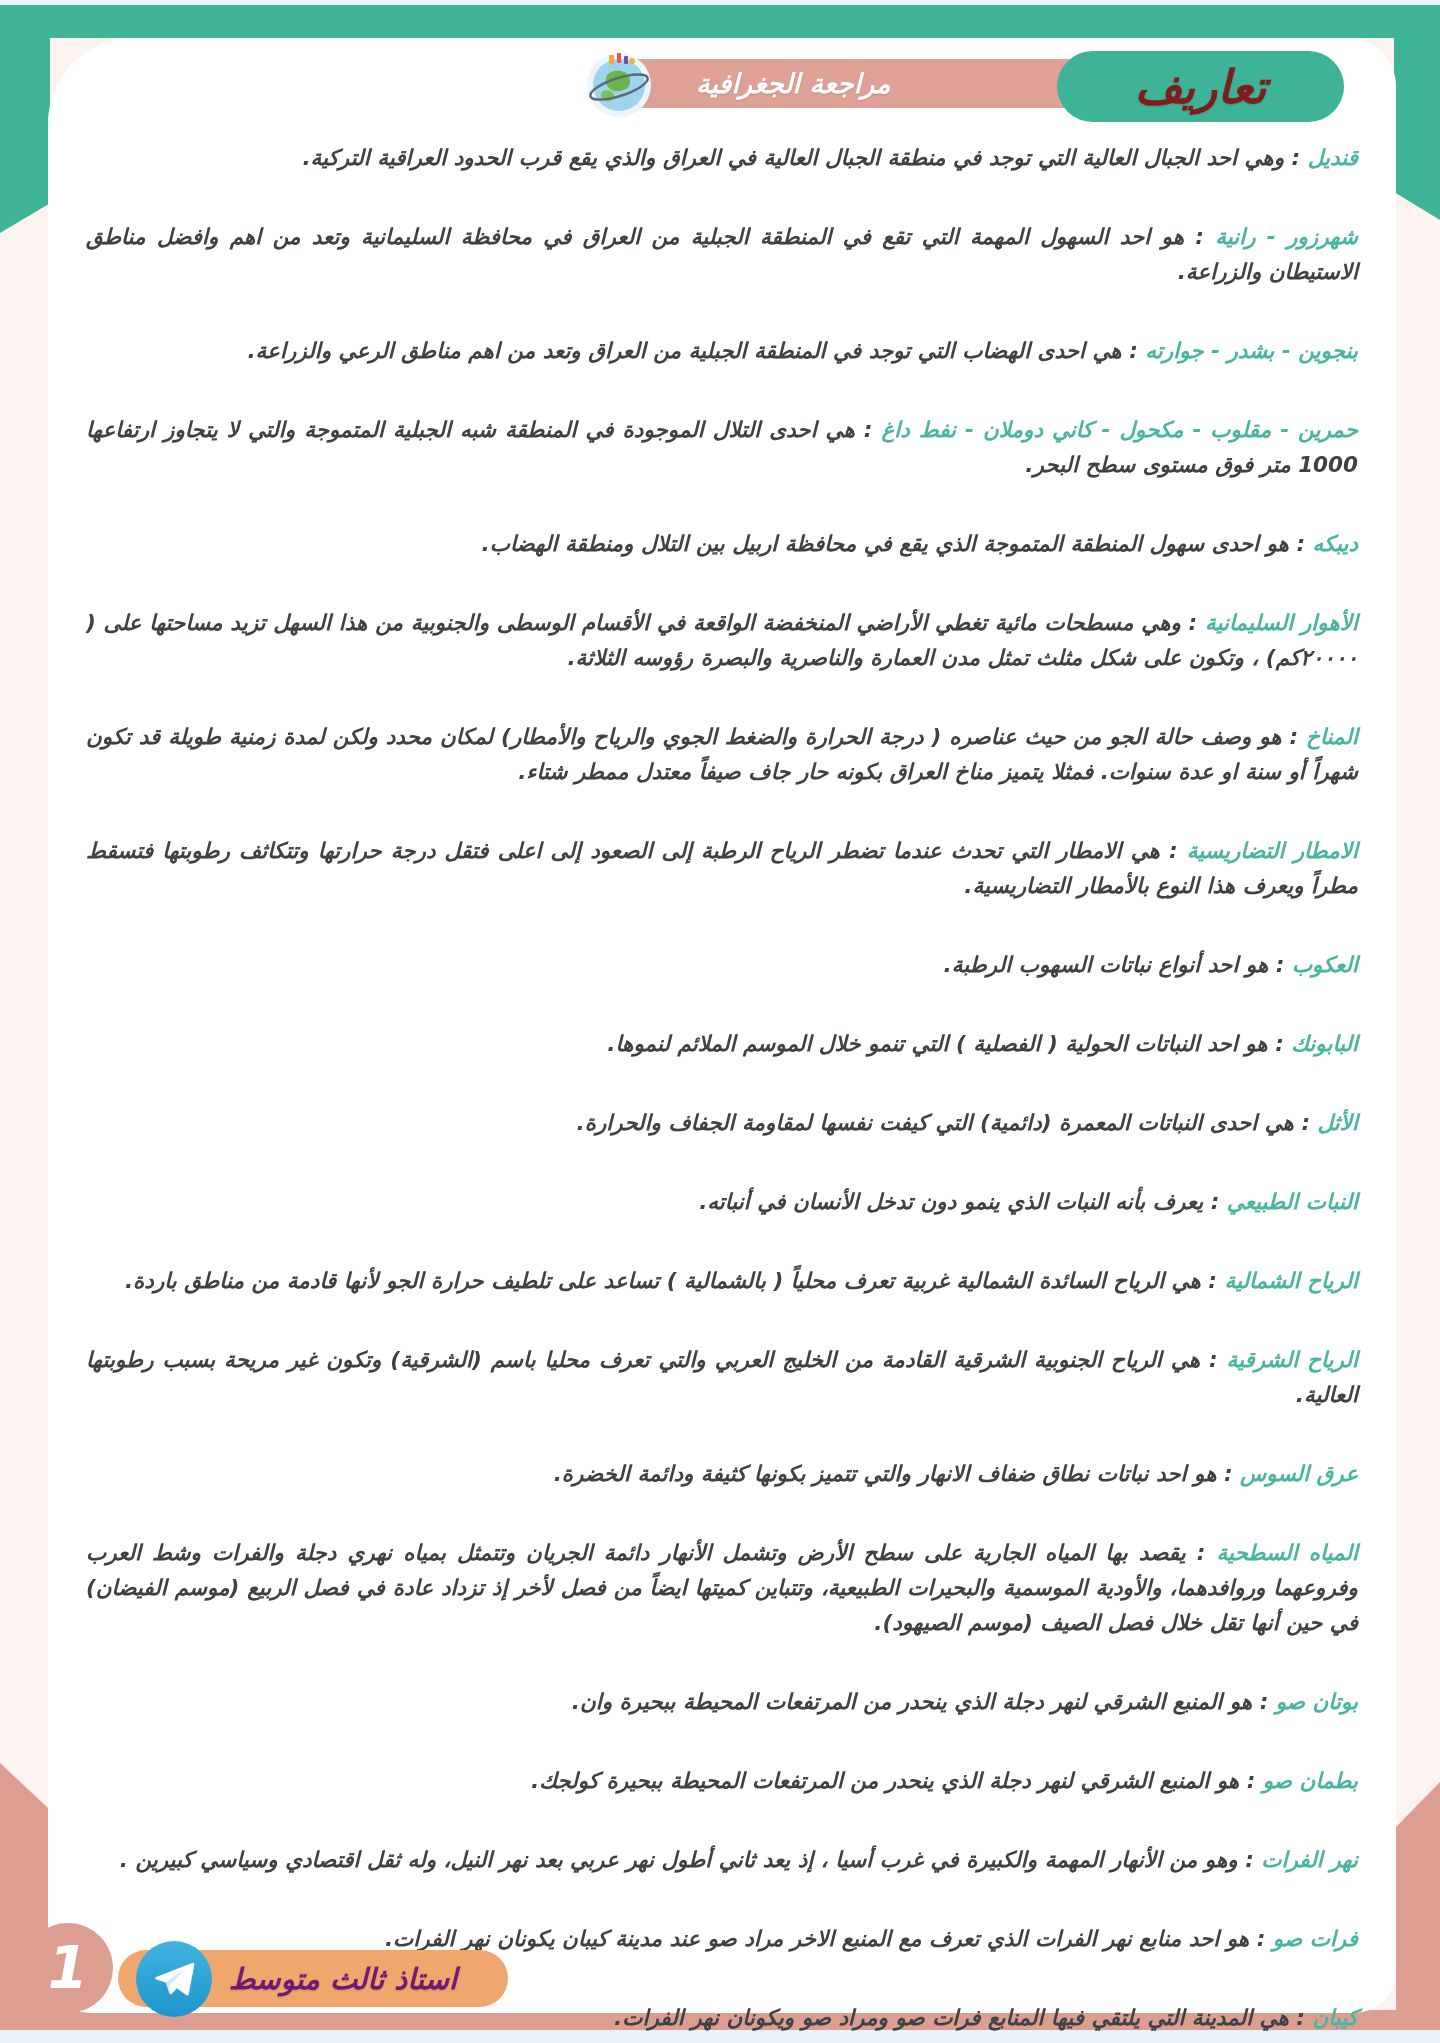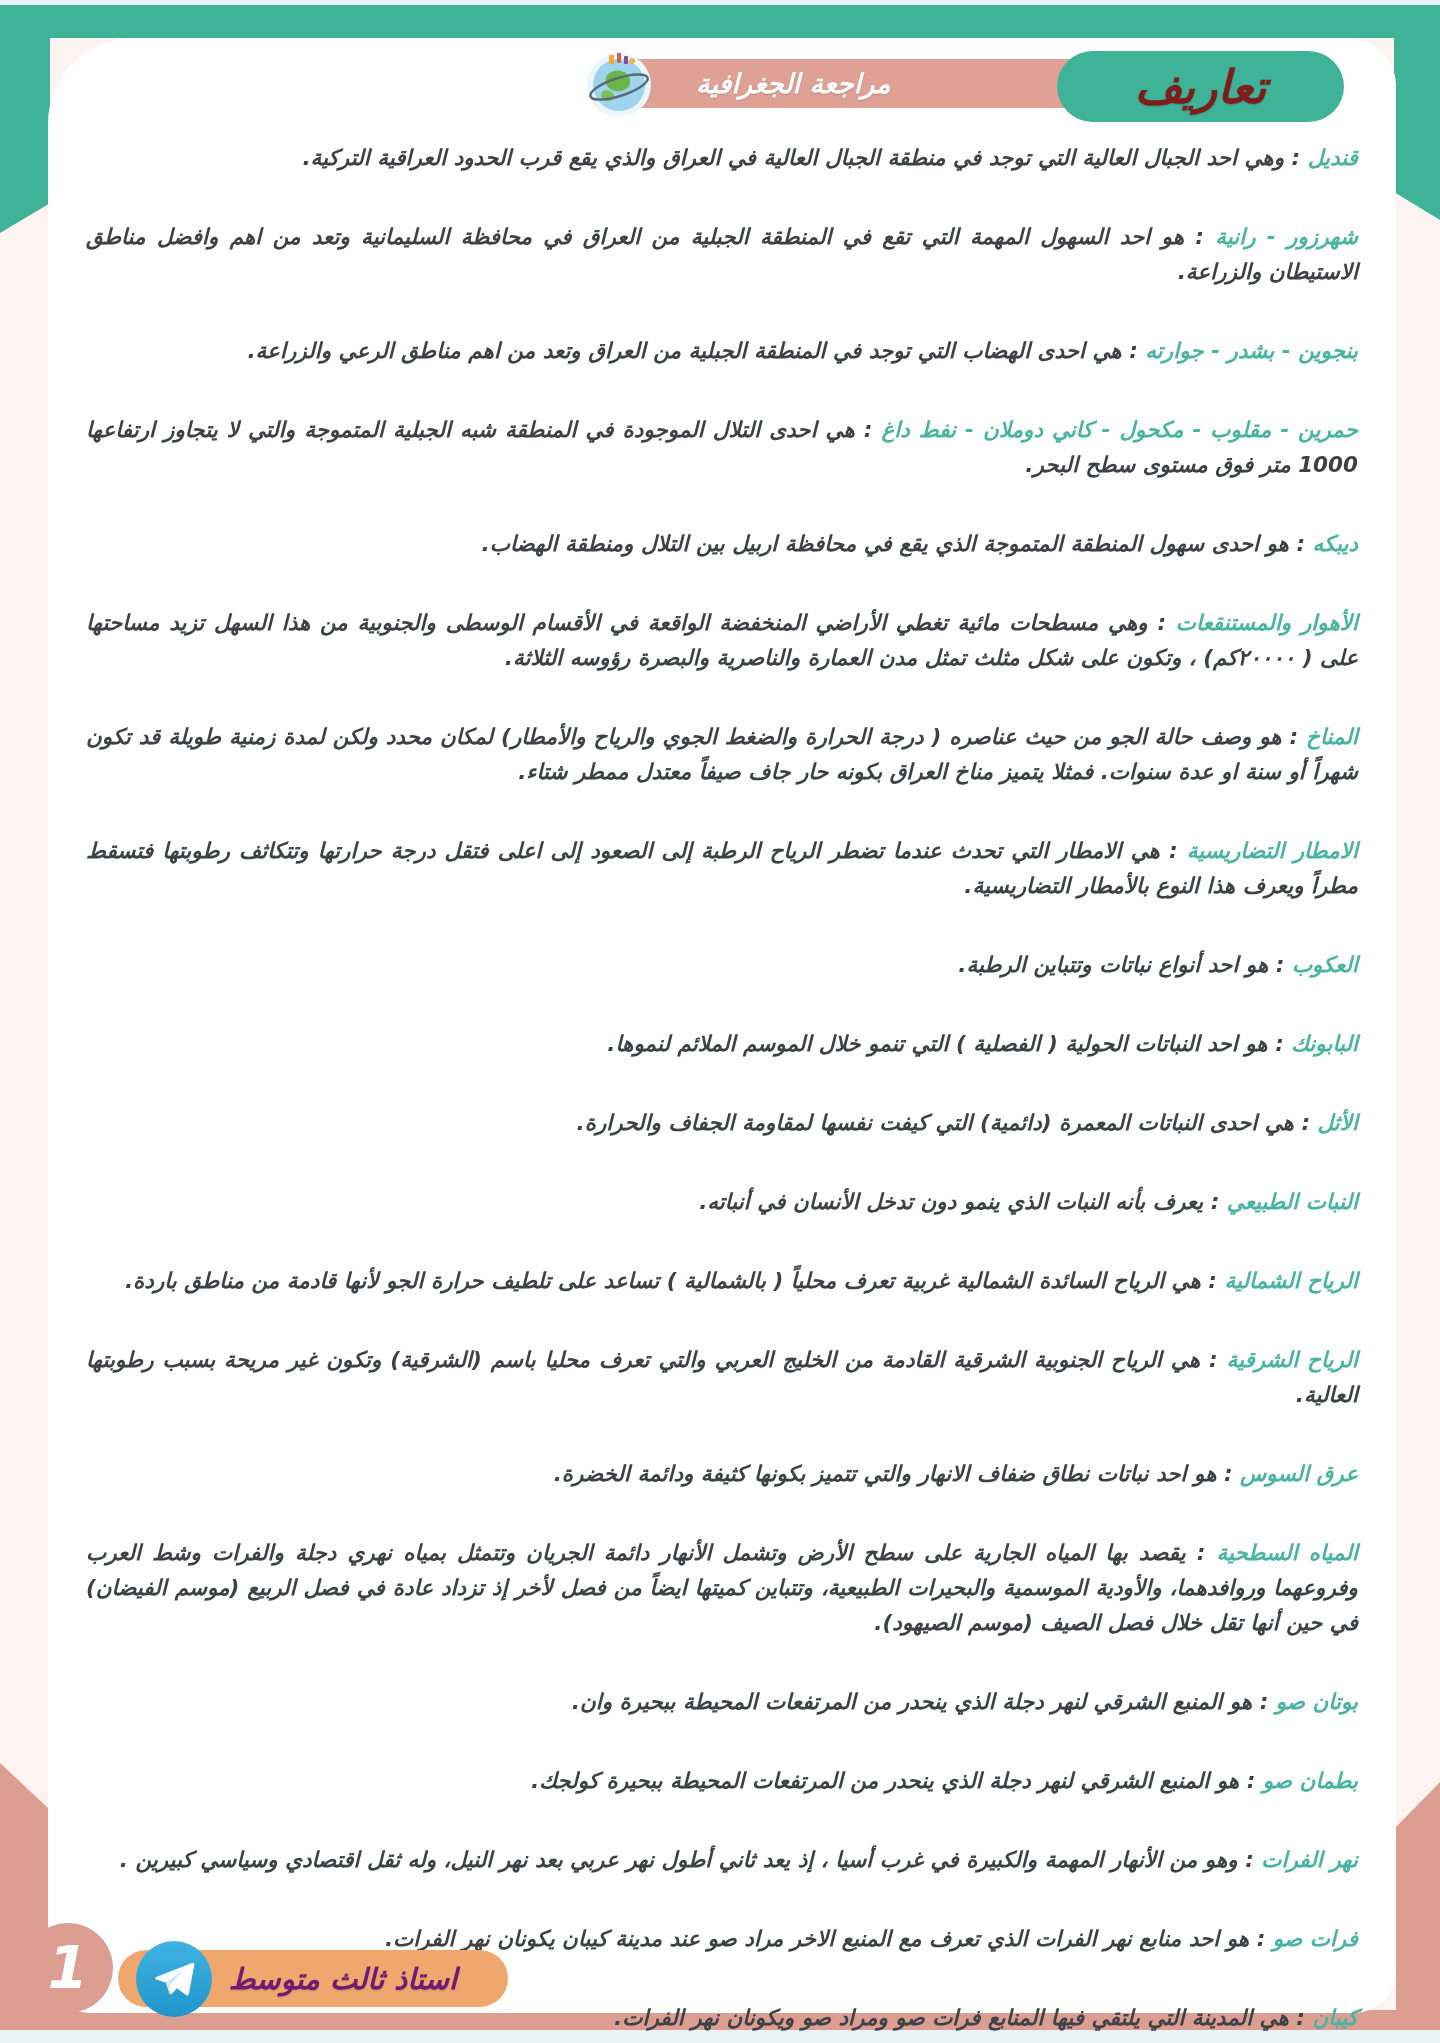--- a/index.html
+++ b/index.html
@@ -103,27 +103,27 @@
   <p class="def"><span class="term">قنديل</span><span class="sep"> : </span><span class="body">وهي احد الجبال العالية التي توجد في منطقة الجبال العالية في العراق والذي يقع قرب الحدود العراقية التركية.</span></p>
 
   <p class="def"><span class="term">شهرزور - رانية</span><span class="sep"> : </span><span class="body">هو احد السهول المهمة التي تقع في المنطقة الجبلية من العراق في محافظة السليمانية وتعد من اهم وافضل مناطق الاستيطان والزراعة.</span></p>
 
   <p class="def"><span class="term">بنجوين - بشدر - جوارته</span><span class="sep"> : </span><span class="body">هي احدى الهضاب التي توجد في المنطقة الجبلية من العراق وتعد من اهم مناطق الرعي والزراعة.</span></p>
 
   <p class="def"><span class="term">حمرين - مقلوب - مكحول - كاني دوملان - نفط داغ</span><span class="sep"> : </span><span class="body">هي احدى التلال الموجودة في المنطقة شبه الجبلية المتموجة والتي لا يتجاوز ارتفاعها 1000 متر فوق مستوى سطح البحر.</span></p>
 
   <p class="def"><span class="term">ديبكه</span><span class="sep"> : </span><span class="body">هو احدى سهول المنطقة المتموجة الذي يقع في محافظة اربيل بين التلال ومنطقة الهضاب.</span></p>
 
-  <p class="def"><span class="term">الأهوار والمستنقعات</span><span class="sep"> : </span><span class="body">وهي مسطحات مائية تغطي الأراضي المنخفضة الواقعة في الأقسام الوسطى والجنوبية من هذا السهل تزيد مساحتها على ( ٢٠٠٠٠كم) ، وتكون على شكل مثلث تمثل مدن العمارة والناصرية والبصرة رؤوسه الثلاثة.</span></p>
+  <p class="def"><span class="term">الأهوار السليمانية</span><span class="sep"> : </span><span class="body">وهي مسطحات مائية تغطي الأراضي المنخفضة الواقعة في الأقسام الوسطى والجنوبية من هذا السهل تزيد مساحتها على ( ٢٠٠٠٠كم) ، وتكون على شكل مثلث تمثل مدن العمارة والناصرية والبصرة رؤوسه الثلاثة.</span></p>
 
   <p class="def"><span class="term">المناخ</span><span class="sep"> : </span><span class="body">هو وصف حالة الجو من حيث عناصره ( درجة الحرارة والضغط الجوي والرياح والأمطار) لمكان محدد ولكن لمدة زمنية طويلة قد تكون شهراً أو سنة او عدة سنوات. فمثلا يتميز مناخ العراق بكونه حار جاف صيفاً معتدل ممطر شتاء.</span></p>
 
   <p class="def"><span class="term">الامطار التضاريسية</span><span class="sep"> : </span><span class="body">هي الامطار التي تحدث عندما تضطر الرياح الرطبة إلى الصعود إلى اعلى فتقل درجة حرارتها وتتكاثف رطوبتها فتسقط مطراً ويعرف هذا النوع بالأمطار التضاريسية.</span></p>
 
-  <p class="def"><span class="term">العكوب</span><span class="sep"> : </span><span class="body">هو احد أنواع نباتات وتتباين الرطبة.</span></p>
+  <p class="def"><span class="term">العكوب</span><span class="sep"> : </span><span class="body">هو احد أنواع نباتات السهوب الرطبة.</span></p>
 
   <p class="def"><span class="term">البابونك</span><span class="sep"> : </span><span class="body">هو احد النباتات الحولية ( الفصلية ) التي تنمو خلال الموسم الملائم لنموها.</span></p>
 
   <p class="def"><span class="term">الأثل</span><span class="sep"> : </span><span class="body">هي احدى النباتات المعمرة (دائمية) التي كيفت نفسها لمقاومة الجفاف والحرارة.</span></p>
 
   <p class="def"><span class="term">النبات الطبيعي</span><span class="sep"> : </span><span class="body">يعرف بأنه النبات الذي ينمو دون تدخل الأنسان في أنباته.</span></p>
 
   <p class="def"><span class="term">الرياح الشمالية</span><span class="sep"> : </span><span class="body">هي الرياح السائدة الشمالية غربية تعرف محلياً ( بالشمالية ) تساعد على تلطيف حرارة الجو لأنها قادمة من مناطق باردة.</span></p>
 
   <p class="def"><span class="term">الرياح الشرقية</span><span class="sep"> : </span><span class="body">هي الرياح الجنوبية الشرقية القادمة من الخليج العربي والتي تعرف محليا باسم (الشرقية) وتكون غير مريحة بسبب رطوبتها العالية.</span></p>

